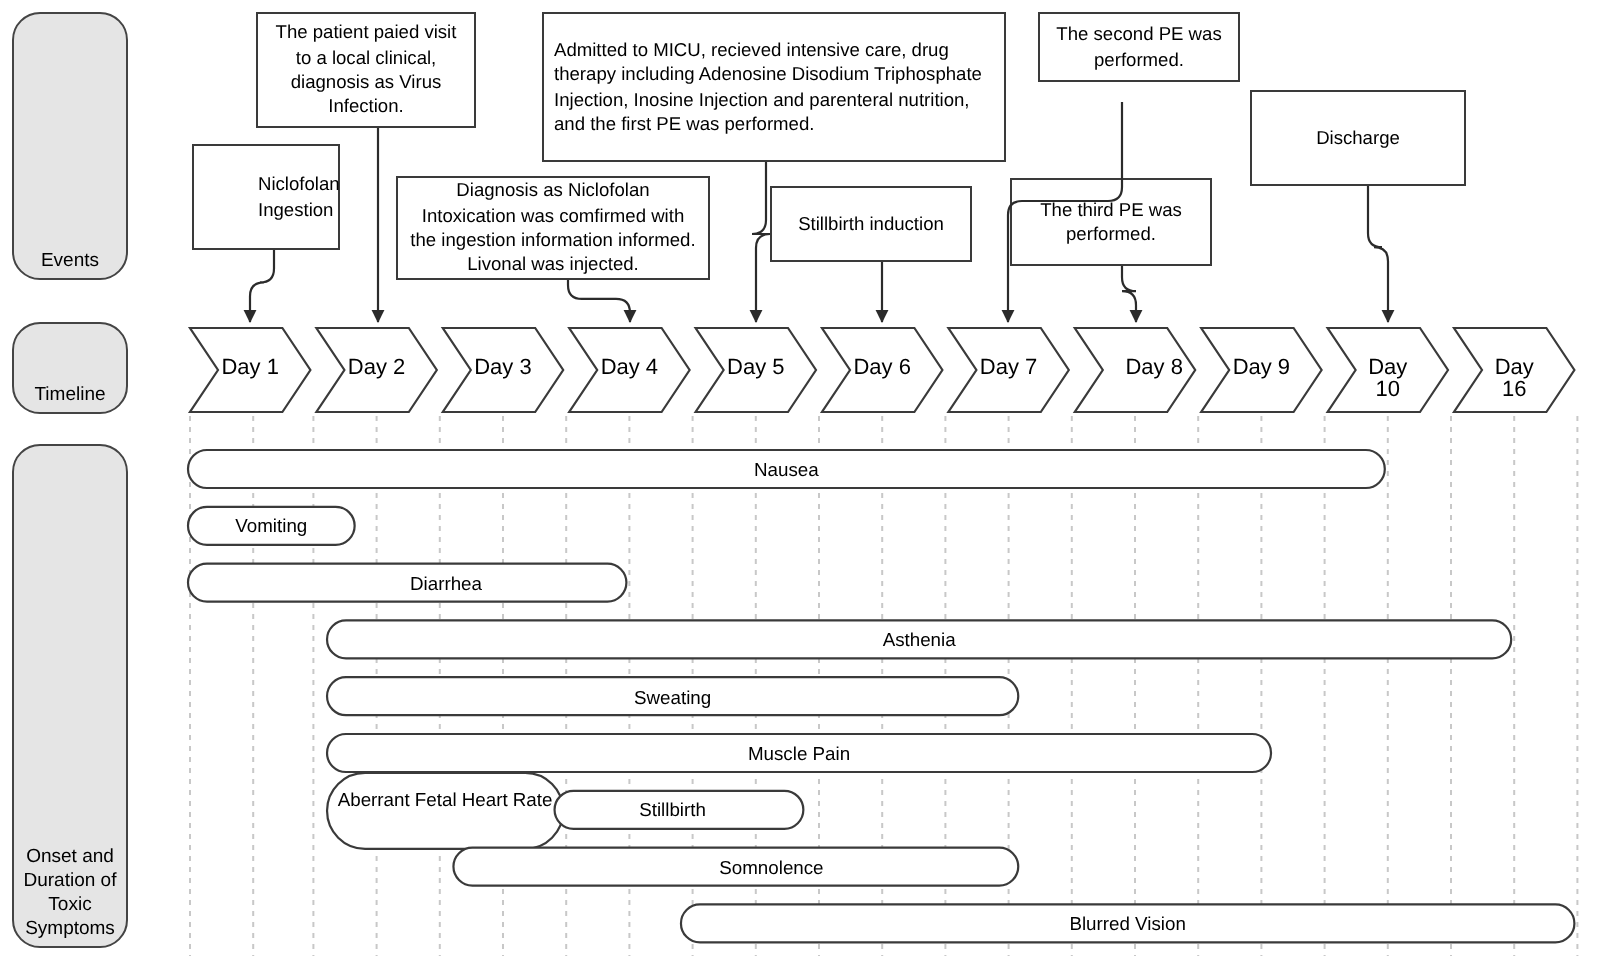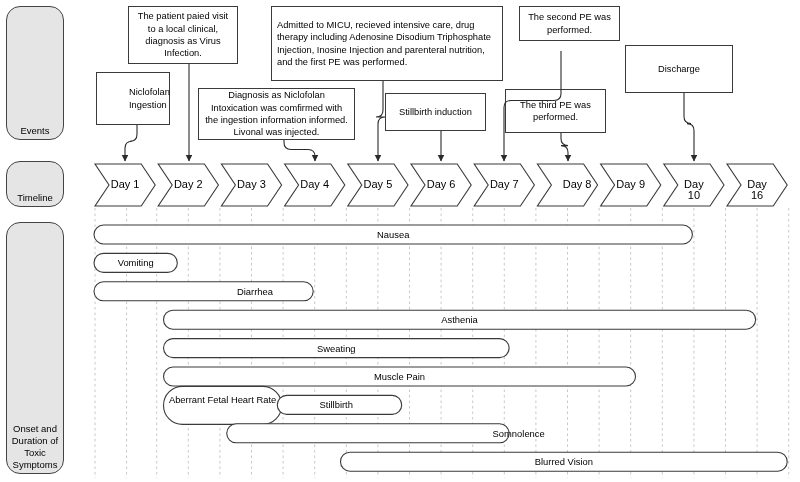--- a/index.html
+++ b/index.html
@@ -184,23 +184,23 @@
       <div class="chev-label" style="left: 424px; top: 179px; width: 34.2px;">Day 6</div>
       <div class="chev-label" style="left: 487.2px; top: 179px; width: 34.2px;">Day 7</div>
       <div class="chev-label" style="left: 540px; top: 179px; width: 34.2px; margin-left: 20px;">Day 8</div>
       <div class="chev-label" style="left: 613.6px; top: 179px; width: 34.2px;">Day 9</div>
       <div class="chev-label" style="left: 676.8px; top: 179px; width: 34.2px;">Day 10</div>
       <div class="chev-label" style="left: 740px; top: 179px; width: 34.2px;">Day 16</div>
     </div>
   <div id="bar-labels">
       <div class="bar-label" style="left: 94px; width: 598.4px; top: 229px;">Nausea</div>
       <div class="bar-label" style="left: 94px; width: 83.32px; top: 257.4px;">Vomiting</div>
-      <div class="bar-label" style="left: 94px; width: 258px; top: 285.8px; margin-left: 32px;">Diarrhea</div>
+      <div class="bar-label" style="left: 94px; width: 258px; top: 285.8px;">Diarrhea</div>
       <div class="bar-label" style="left: 163.52px; width: 592.08px; top: 314.2px;">Asthenia</div>
       <div class="bar-label" style="left: 163.52px; width: 345.6px; top: 342.6px;">Sweating</div>
       <div class="bar-label" style="left: 163.52px; width: 472px; top: 371px;">Muscle Pain</div>
       <div class="bar-label" style="left: 163.52px; width: 118.08px; top: 394.4px;">Aberrant Fetal Heart Rate</div>
       <div class="bar-label" style="left: 277.28px; width: 118px; top: 399.4px;">Stillbirth</div>
-      <div class="bar-label" style="left: 226.72px; width: 318px; top: 427.8px; text-align: right;">Somnolence</div>
+      <div class="bar-label" style="left: 226.72px; width: 318px; top: 427.8px;">Somnolence</div>
       <div class="bar-label" style="left: 340.48px; width: 446.72px; top: 456.2px;">Blurred Vision</div>
     </div>
 
 </div>
 
 </body></html>

